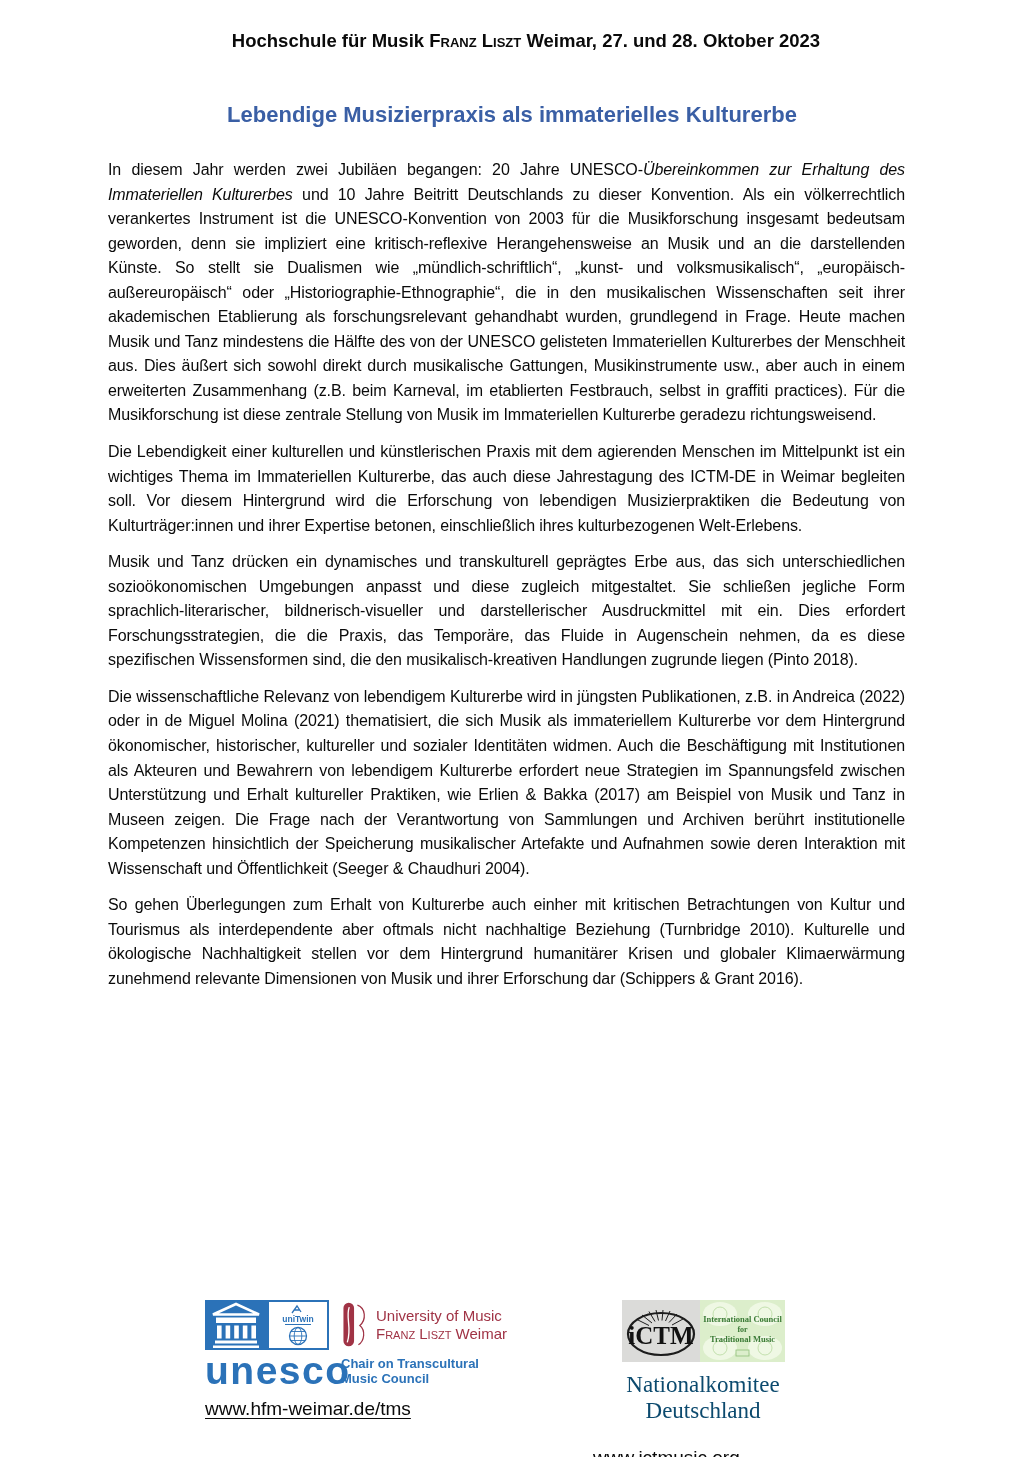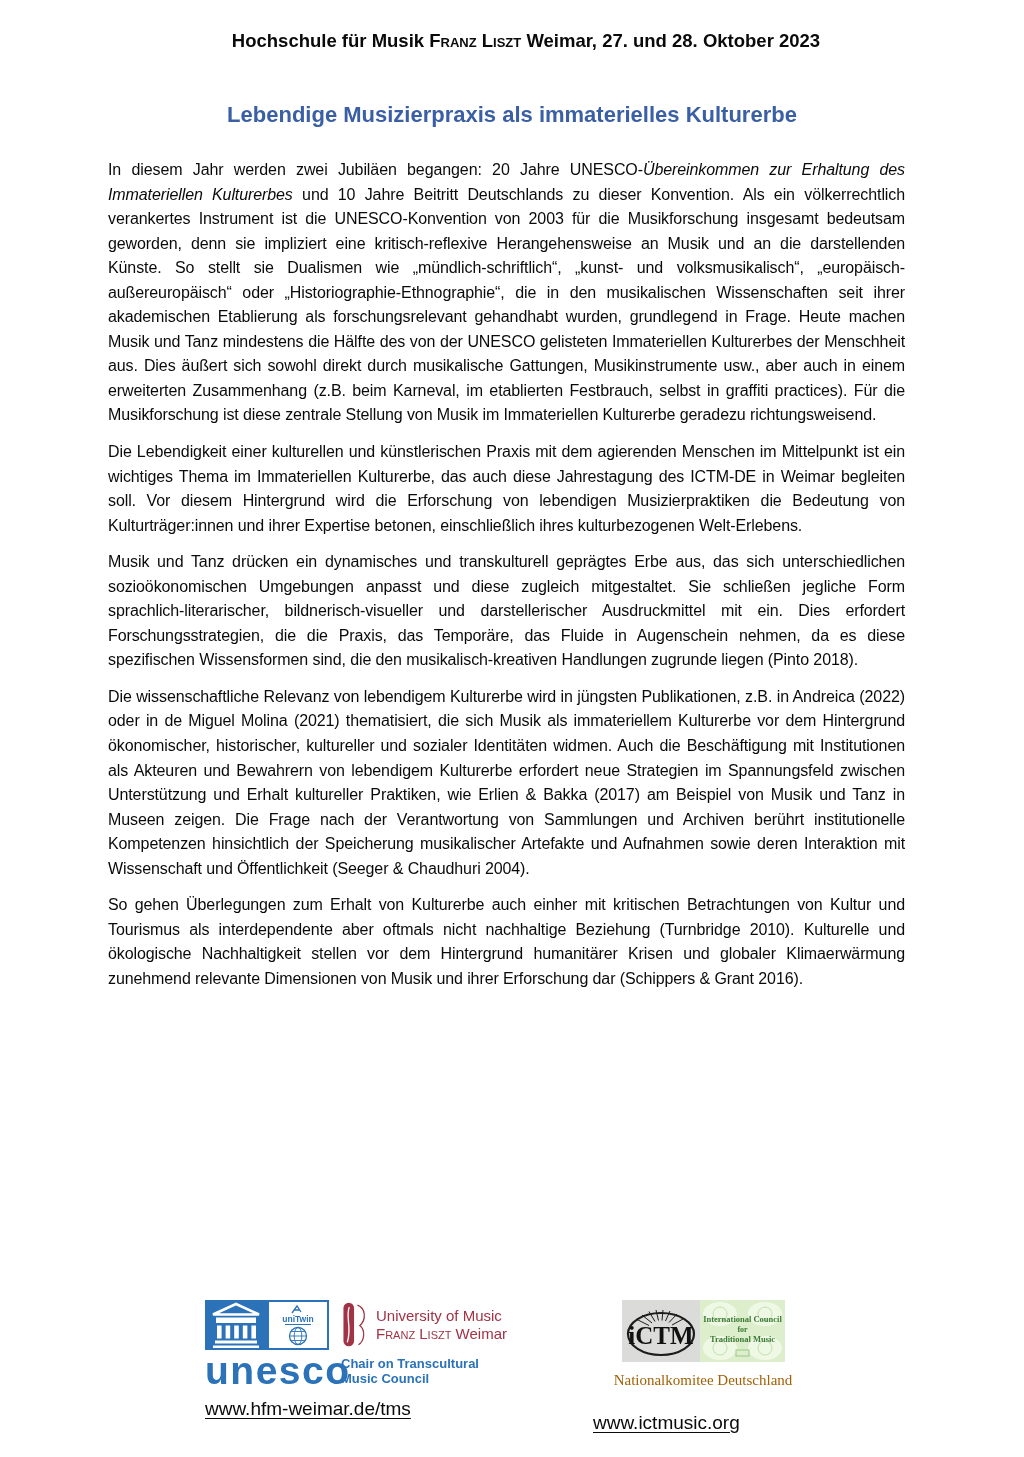--- a/index.html
+++ b/index.html
@@ -52,22 +52,22 @@
   .f-link-row { text-align:left; margin-top:11px; }
   .f-right .f-link-row { margin-top:23px; }
   .doc-link {
     font-size:19px; color:#0a0a0a; text-decoration:underline;
     text-underline-offset:3px; cursor:pointer;
   }
   .ictm-row { display:flex; justify-content:center; }
   .ictm-box { width:78px; height:62px; flex:0 0 auto; }
   .ictm-green { width:85px; height:62px; flex:0 0 auto; }
   .natkom {
-    font-family:"Liberation Serif", serif; font-size:15px;
-    margin-top:10px; color:#a16207;
+    font-family:"Liberation Serif", serif; font-size:23px;
+    margin-top:10px; color:#0c4a6e;
   }
 </style>
 </head>
 <body>
 
 <div class="page">
 
 
   <h2 class="doc-subtitle"><span>Hochschule für Musik </span><span class="sc">Franz Liszt</span><span> Weimar, 27. und 28. Oktober 2023</span></h2>
 

